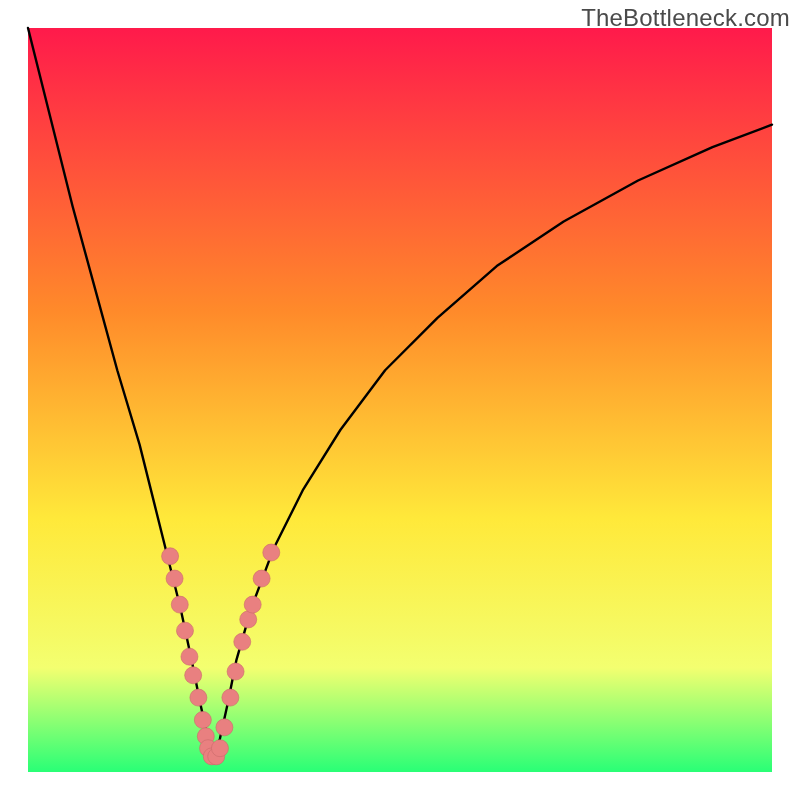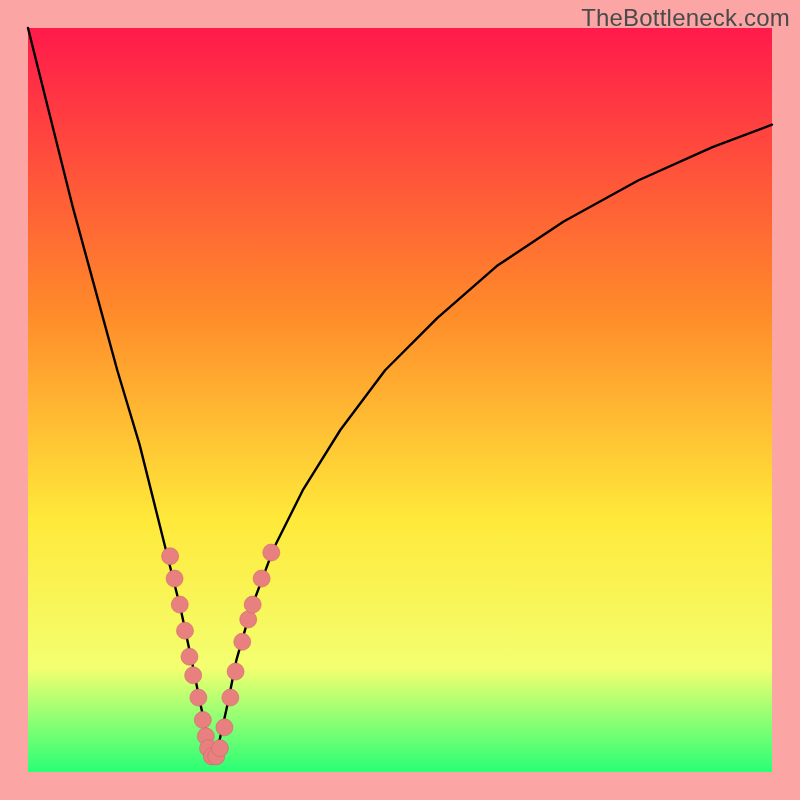--- a/index.html
+++ b/index.html
@@ -9,21 +9,21 @@
     height: 800px;
     overflow: hidden;
     background: #000;
     font-family: Arial, Helvetica, sans-serif;
   }
   .frame {
     position: absolute;
     top: 0; left: 0;
     width: 800px;
     height: 800px;
-    background: #fca5a5;
+    background: #ffffff;
   }
   .plot {
     position: absolute;
     top: 28px;
     left: 28px;
     width: 744px;
     height: 744px;
     
   }
   .watermark {

